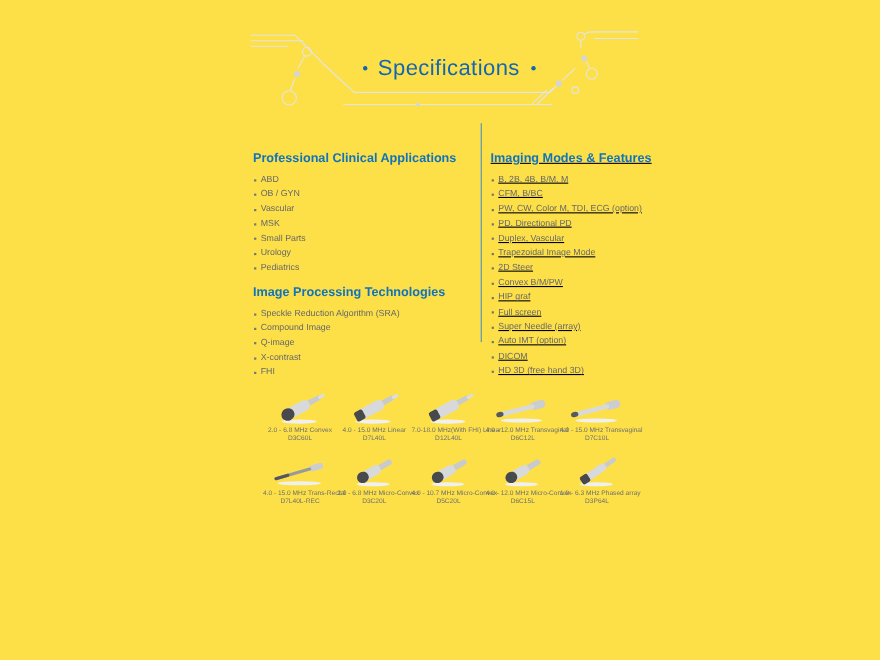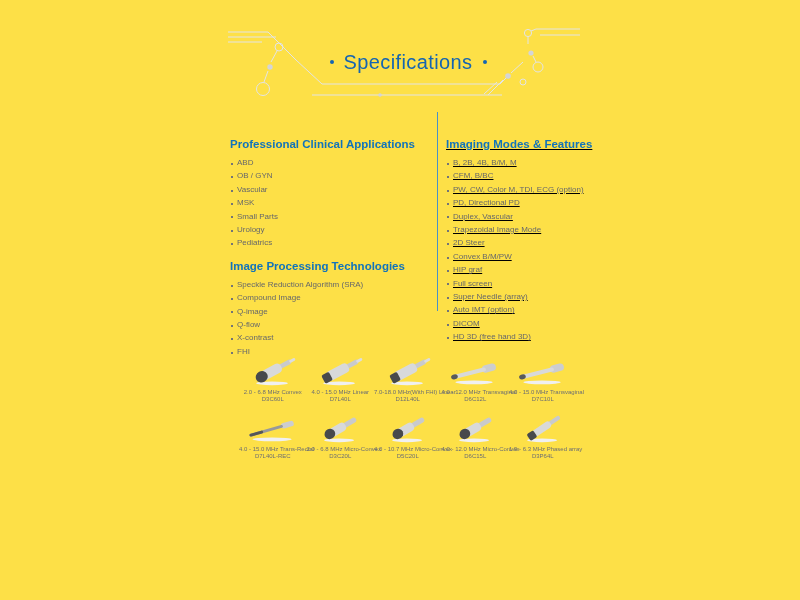--- a/index.html
+++ b/index.html
@@ -102,21 +102,20 @@
           <li>Pediatrics</li>
         </ul>
     </div>
     <div class="spec-section">
       <h3 class="spec-title">Image Processing Technologies</h3>
       <ul class="spec-list">
 
       <li>Speckle Reduction Algorithm (SRA)</li>
           <li>Compound Image</li>
           <li>Q-image</li>
-          <li>Q-flow</li>
           <li>X-contrast</li>
           <li>FHI</li>
         </ul>
     </div>
   </div>
 
   <div class="divider"></div>
 
   <div class="col col-right">
     <div class="spec-section">

